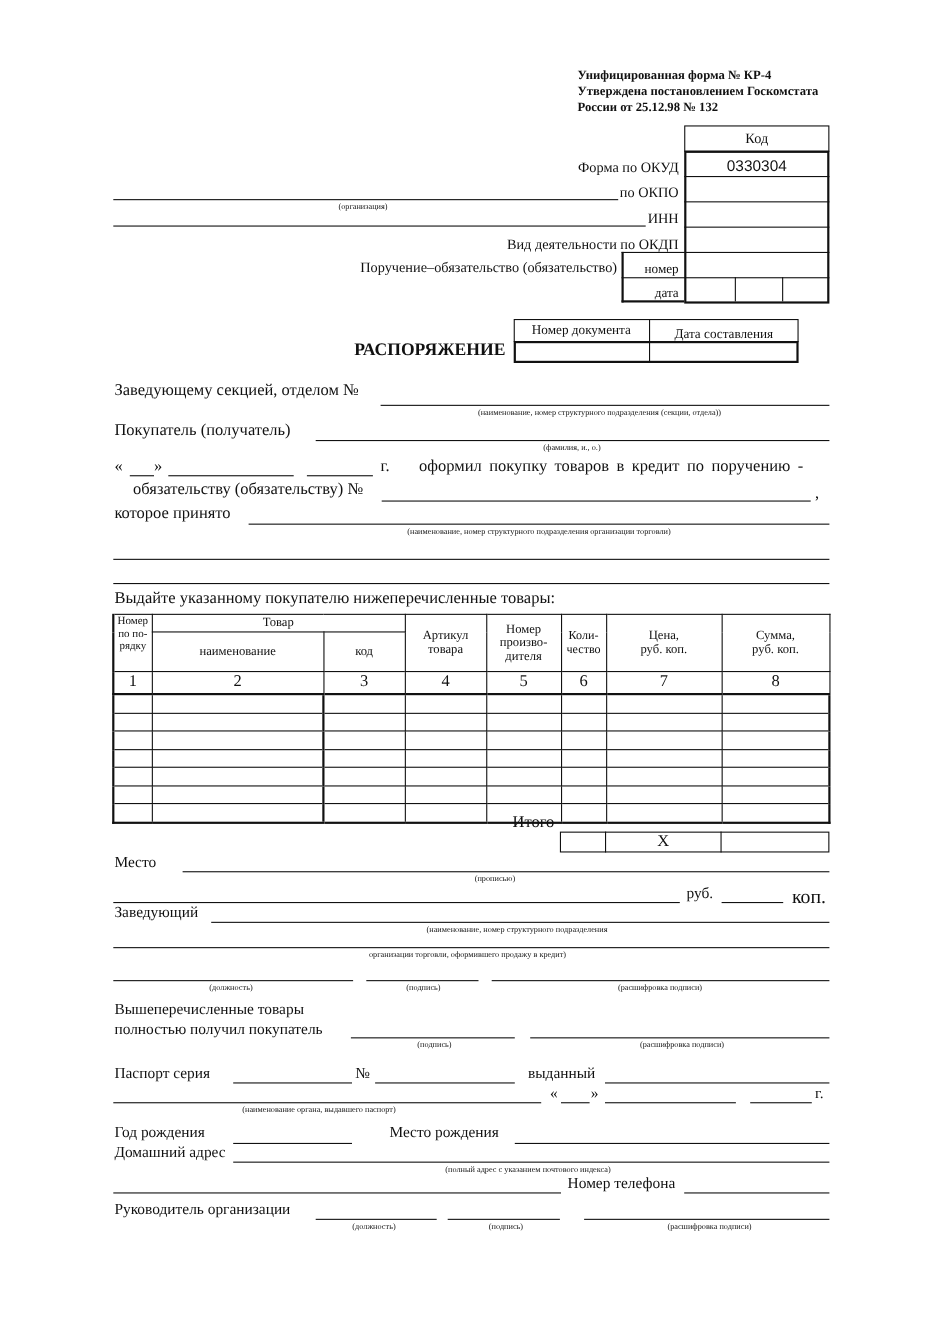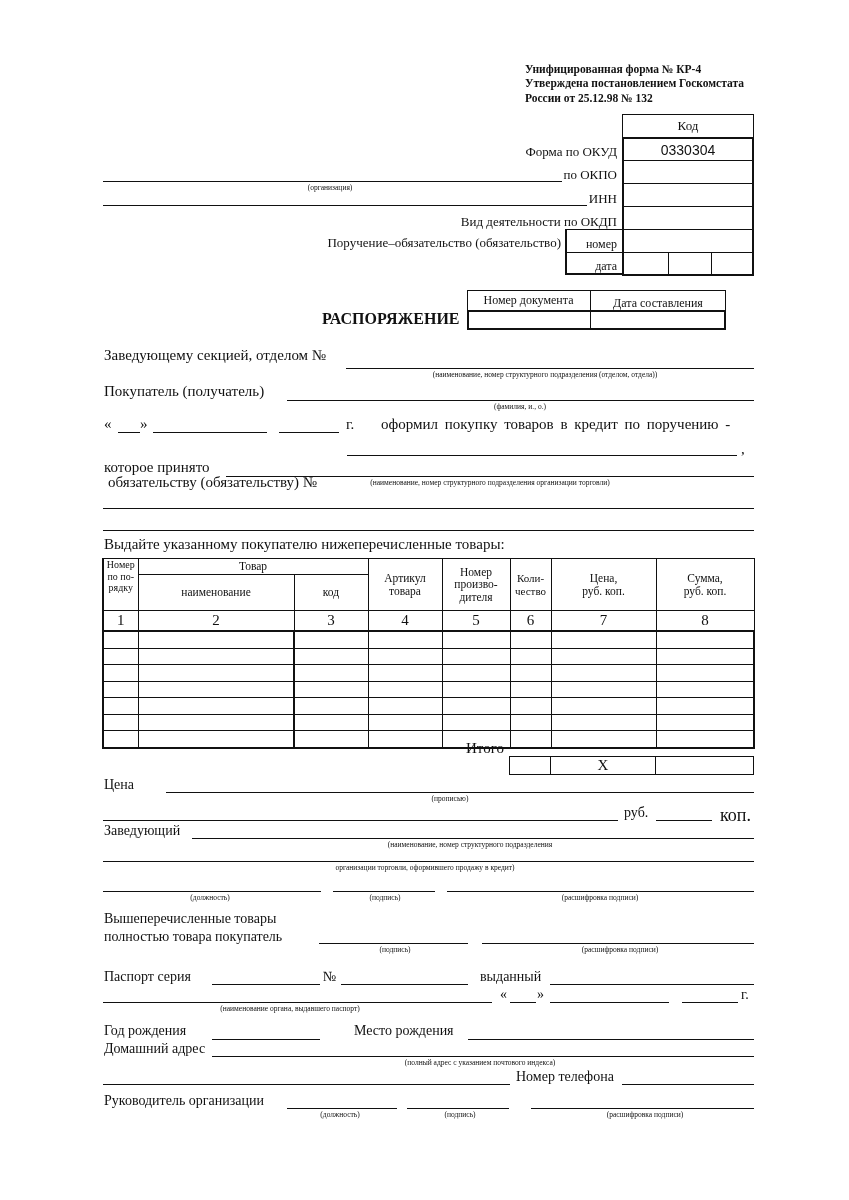--- a/index.html
+++ b/index.html
@@ -73,35 +73,35 @@
 <div class="box" style="left:467px;top:290px;width:259px;height:21px;border-width:1.5px;"></div>
 <div class="abs" style="left:590px;top:290px;height:40px;border-left:1.5px solid #111;"></div>
 <div class="cell lbl" style="left:467px;top:290px;width:123px;height:21px;font-size:12px;">Номер документа</div>
 <div class="cell lbl" style="left:590px;top:290px;width:136px;height:27px;font-size:12px;">Дата составления</div>
 <div class="box" style="left:467px;top:310px;width:259px;height:20px;border-width:2.5px;"></div>
 <div class="abs" style="left:470px;top:313px;width:118px;height:14px;"></div>
 <div class="abs" style="left:593px;top:313px;width:130px;height:14px;"></div>
 
 <div class="t big" style="left:104px;top:348px;">Заведующему секцией, отделом №</div>
 <div class="line" style="left:346px;top:368px;width:408px;"></div>
-<div class="tiny" style="left:380px;top:371px;width:330px;">(наименование, номер структурного подразделения (отделом, отдела))</div>
+<div class="tiny" style="left:380px;top:371px;width:330px;">(наименование, номер структурного подразделения (секции, отдела))</div>
 
 <div class="t big" style="left:104px;top:384px;">Покупатель (получатель)</div>
 <div class="line" style="left:287px;top:400px;width:467px;"></div>
 <div class="tiny" style="left:470px;top:403px;width:100px;">(фамилия, и., о.)</div>
 
 <div class="t big" style="left:104px;top:417px;">«</div>
 <div class="line" style="left:118px;top:432px;width:22px;border-top-width:1px;"></div>
 <div class="t big" style="left:140px;top:417px;">»</div>
 <div class="line" style="left:153px;top:432px;width:114px;border-top-width:1px;"></div>
 <div class="line" style="left:279px;top:432px;width:60px;border-top-width:1px;"></div>
 <div class="t big" style="left:346px;top:417px;">г.</div>
 <div class="t big" style="left:381px;top:417px;word-spacing:3px;">оформил покупку товаров в кредит по поручению -</div>
 
-<div class="t big" style="left:108px;top:438px;margin-top:37px;">обязательству  (обязательству)  №</div>
+<div class="t big" style="left:121px;top:438px;">обязательству  (обязательству)  №</div>
 <div class="line" style="left:347px;top:455px;width:390px;"></div>
 <div class="t big" style="left:741px;top:442px;">,</div>
 
 <div class="t big" style="left:104px;top:460px;">которое принято</div>
 <div class="line" style="left:226px;top:476px;width:528px;"></div>
 <div class="tiny" style="left:310px;top:479px;width:360px;">(наименование, номер структурного подразделения организации торговли)</div>
 
 <div class="line" style="left:103px;top:508px;width:651px;"></div>
 <div class="line" style="left:103px;top:530px;width:651px;"></div>
 
@@ -218,21 +218,21 @@
   </table>
 
 <div class="t big" style="left:466px;top:741px;">Итого</div>
 <div class="box" style="left:509px;top:756px;width:245px;height:19px;border-width:1.5px;"></div>
 <div class="abs" style="left:550px;top:756px;height:19px;border-left:1.5px solid #111;"></div>
 <div class="abs" style="left:655px;top:756px;height:19px;border-left:1.5px solid #111;"></div>
 <div class="abs" style="left:511px;top:758px;width:38px;height:15px;"></div>
 <div class="cell big" style="left:551px;top:756px;width:104px;height:19px;">X</div>
 <div class="abs" style="left:657px;top:758px;width:95px;height:15px;"></div>
 
-<div class="t lbl" style="left:104px;top:778px;font-size:14px;">Цена</div>
+<div class="t lbl" style="left:104px;top:778px;font-size:14px;">Место</div>
 <div class="line" style="left:166px;top:792px;width:588px;"></div>
 <div class="tiny" style="left:420px;top:795px;width:60px;">(прописью)</div>
 <div class="line" style="left:103px;top:820px;width:515px;"></div>
 <div class="t lbl" style="left:624px;top:806px;font-size:14px;">руб.</div>
 <div class="line" style="left:656px;top:820px;width:56px;border-top-width:1px;"></div>
 <div class="t lbl" style="left:720px;top:806px;font-size:18px;">коп.</div>
 
 <div class="t lbl" style="left:104px;top:824px;font-size:14px;">Заведующий</div>
 <div class="line" style="left:192px;top:838px;width:562px;"></div>
 <div class="tiny" style="left:340px;top:841px;width:260px;">(наименование, номер структурного подразделения</div>
@@ -240,21 +240,21 @@
 <div class="tiny" style="left:300px;top:864px;width:250px;">организации торговли, оформившего продажу в кредит)</div>
 
 <div class="line" style="left:103px;top:891px;width:218px;"></div>
 <div class="tiny" style="left:170px;top:894px;width:80px;">(должность)</div>
 <div class="line" style="left:333px;top:891px;width:102px;"></div>
 <div class="tiny" style="left:350px;top:894px;width:70px;">(подпись)</div>
 <div class="line" style="left:447px;top:891px;width:307px;"></div>
 <div class="tiny" style="left:530px;top:894px;width:140px;">(расшифровка подписи)</div>
 
 <div class="t lbl" style="left:104px;top:912px;font-size:14px;">Вышеперечисленные товары</div>
-<div class="t lbl" style="left:104px;top:930px;font-size:14px;">полностью товара покупатель</div>
+<div class="t lbl" style="left:104px;top:930px;font-size:14px;">полностью получил покупатель</div>
 <div class="line" style="left:319px;top:943px;width:149px;"></div>
 <div class="tiny" style="left:360px;top:946px;width:70px;">(подпись)</div>
 <div class="line" style="left:482px;top:943px;width:272px;"></div>
 <div class="tiny" style="left:550px;top:946px;width:140px;">(расшифровка подписи)</div>
 
 <div class="t lbl" style="left:104px;top:970px;font-size:14px;">Паспорт серия</div>
 <div class="line" style="left:212px;top:984px;width:108px;"></div>
 <div class="t lbl" style="left:323px;top:970px;font-size:14px;">№</div>
 <div class="line" style="left:341px;top:984px;width:127px;"></div>
 <div class="t lbl" style="left:480px;top:970px;font-size:14px;">выданный</div>

